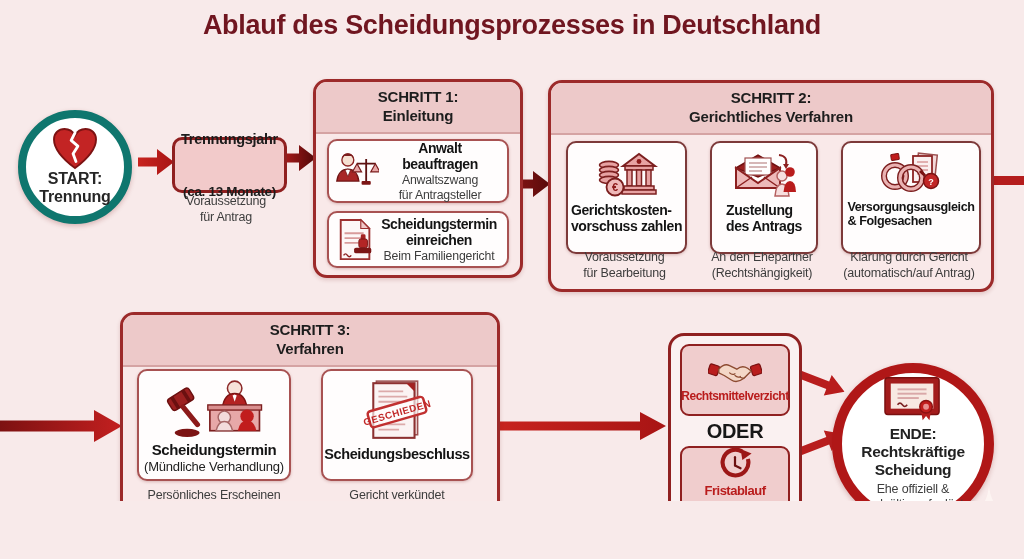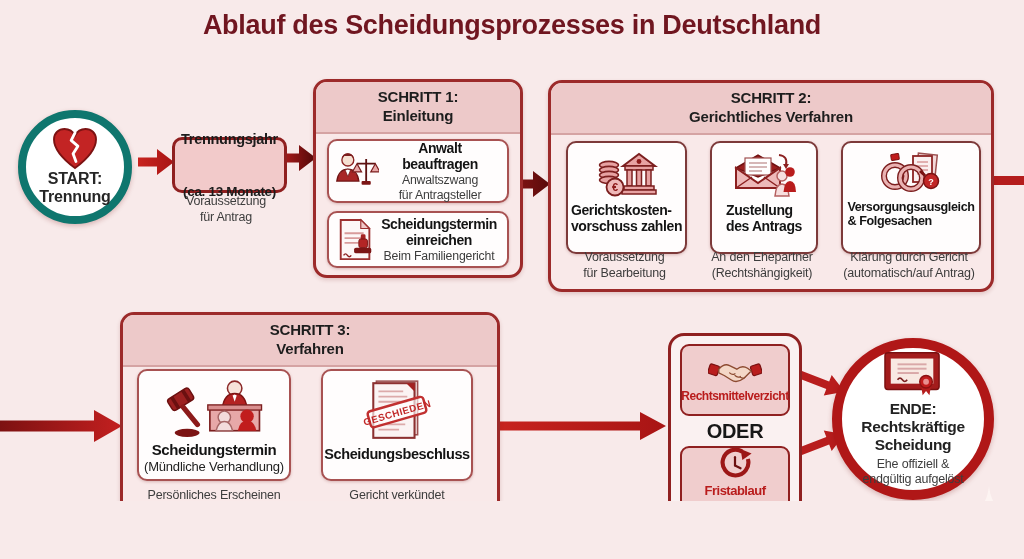--- a/index.html
+++ b/index.html
@@ -6,21 +6,21 @@
   body{font-family:"Liberation Sans","DejaVu Sans",sans-serif;background:#f8eaea;}
   .canvas{position:relative;width:1024px;height:501px;background:#f8eaea;overflow:hidden;}
   .ml{white-space:pre-line;}
   .page-title{position:absolute;top:10px;left:0;width:100%;text-align:center;
     font-size:27px;font-weight:bold;color:#701620;letter-spacing:-0.3px;}
   
   .node-circle{position:absolute;border-radius:50%;background:#fff;z-index:3;
     display:flex;flex-direction:column;align-items:center;justify-content:center;
     box-shadow:0 2px 5px rgba(120,20,20,.25);text-align:center;}
   .start-circle{left:18px;top:110px;width:98px;height:98px;border:8px solid #0f766e;}
-  .ende-circle{left:832px;top:338px;width:142px;height:142px;border:10px solid #b01717;}
+  .ende-circle{left:832px;top:363px;width:142px;height:142px;border:10px solid #b01717;}
   .circle-label{font-weight:bold;color:#262626;font-size:16px;line-height:1.15;letter-spacing:-0.2px;}
   .ende-title{font-weight:bold;color:#222;font-size:15.5px;line-height:1.15;letter-spacing:-0.3px;}
   .ende-sub{color:#3d3d3d;font-size:12.5px;line-height:1.2;margin-top:3px;letter-spacing:-0.2px;}
   
   .pill{position:absolute;left:172px;top:137px;width:109px;height:50px;background:#f2caca;
     border:3px solid #8f1f1f;border-radius:10px;display:flex;flex-direction:column;
     align-items:center;justify-content:center;text-align:center;z-index:2;gap:36px;}
   .pill-title{font-weight:bold;font-size:14.5px;color:#1c1c1c;line-height:1.15;letter-spacing:-0.3px;}
   .pill-sub{font-weight:600;font-size:13.5px;color:#1c1c1c;line-height:1.15;letter-spacing:-0.3px;}
   

